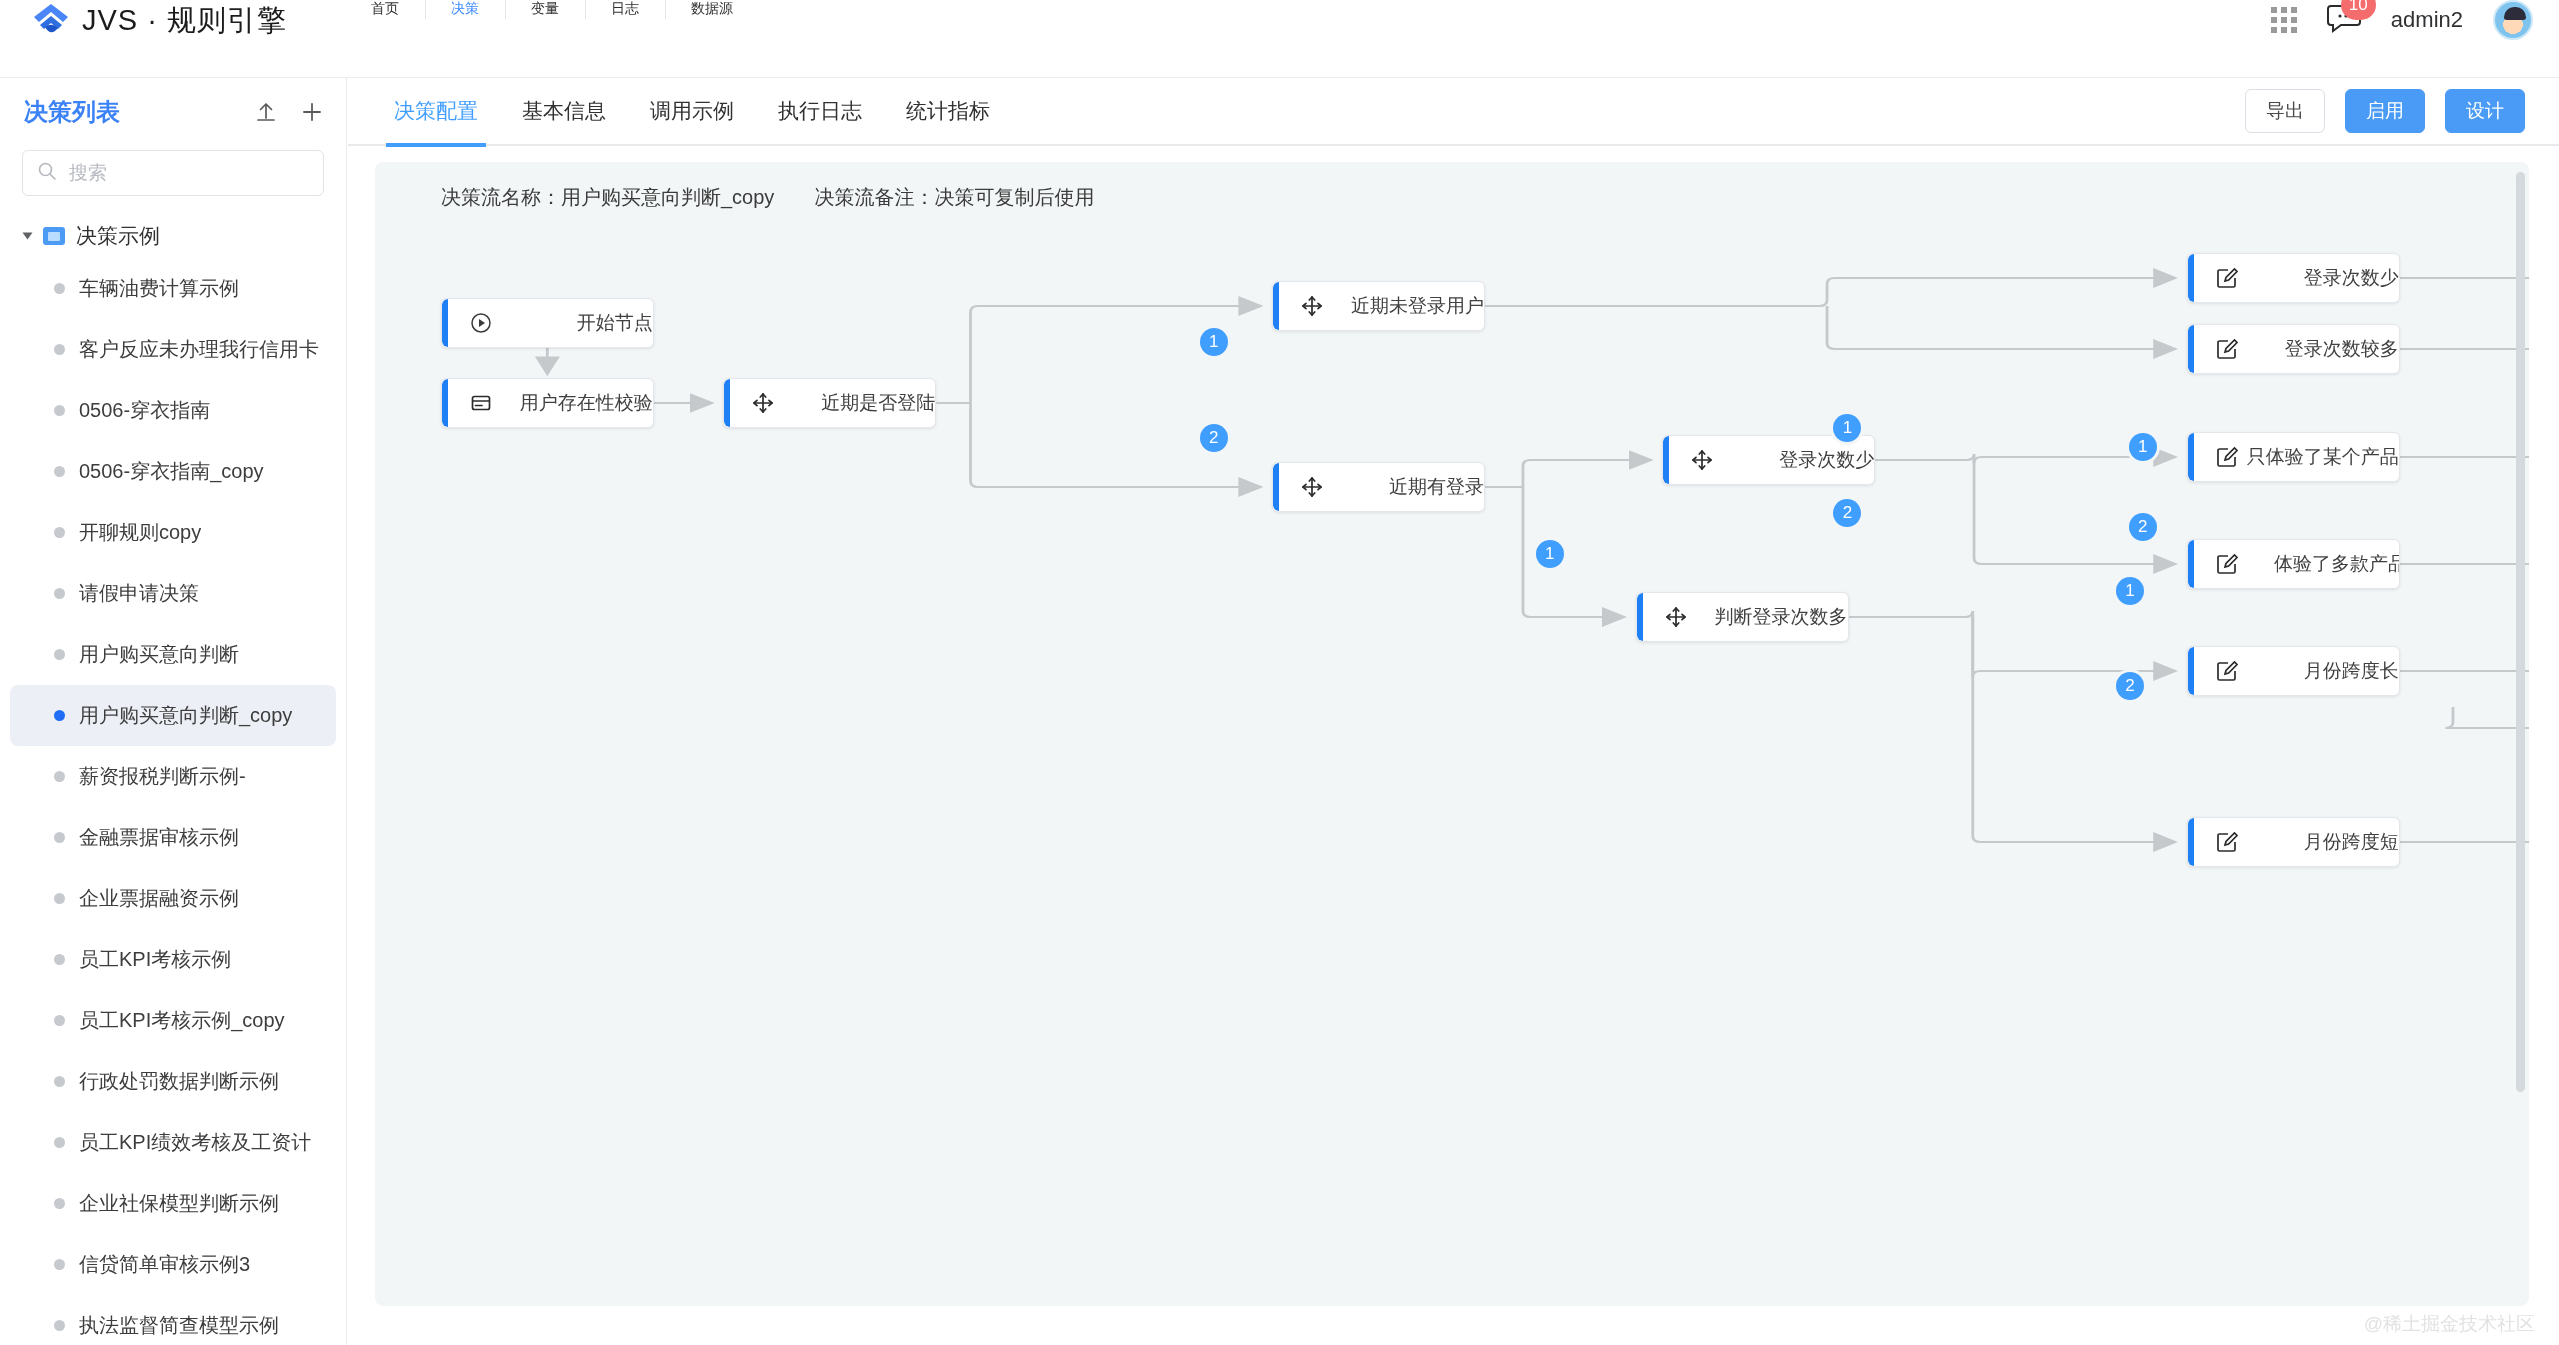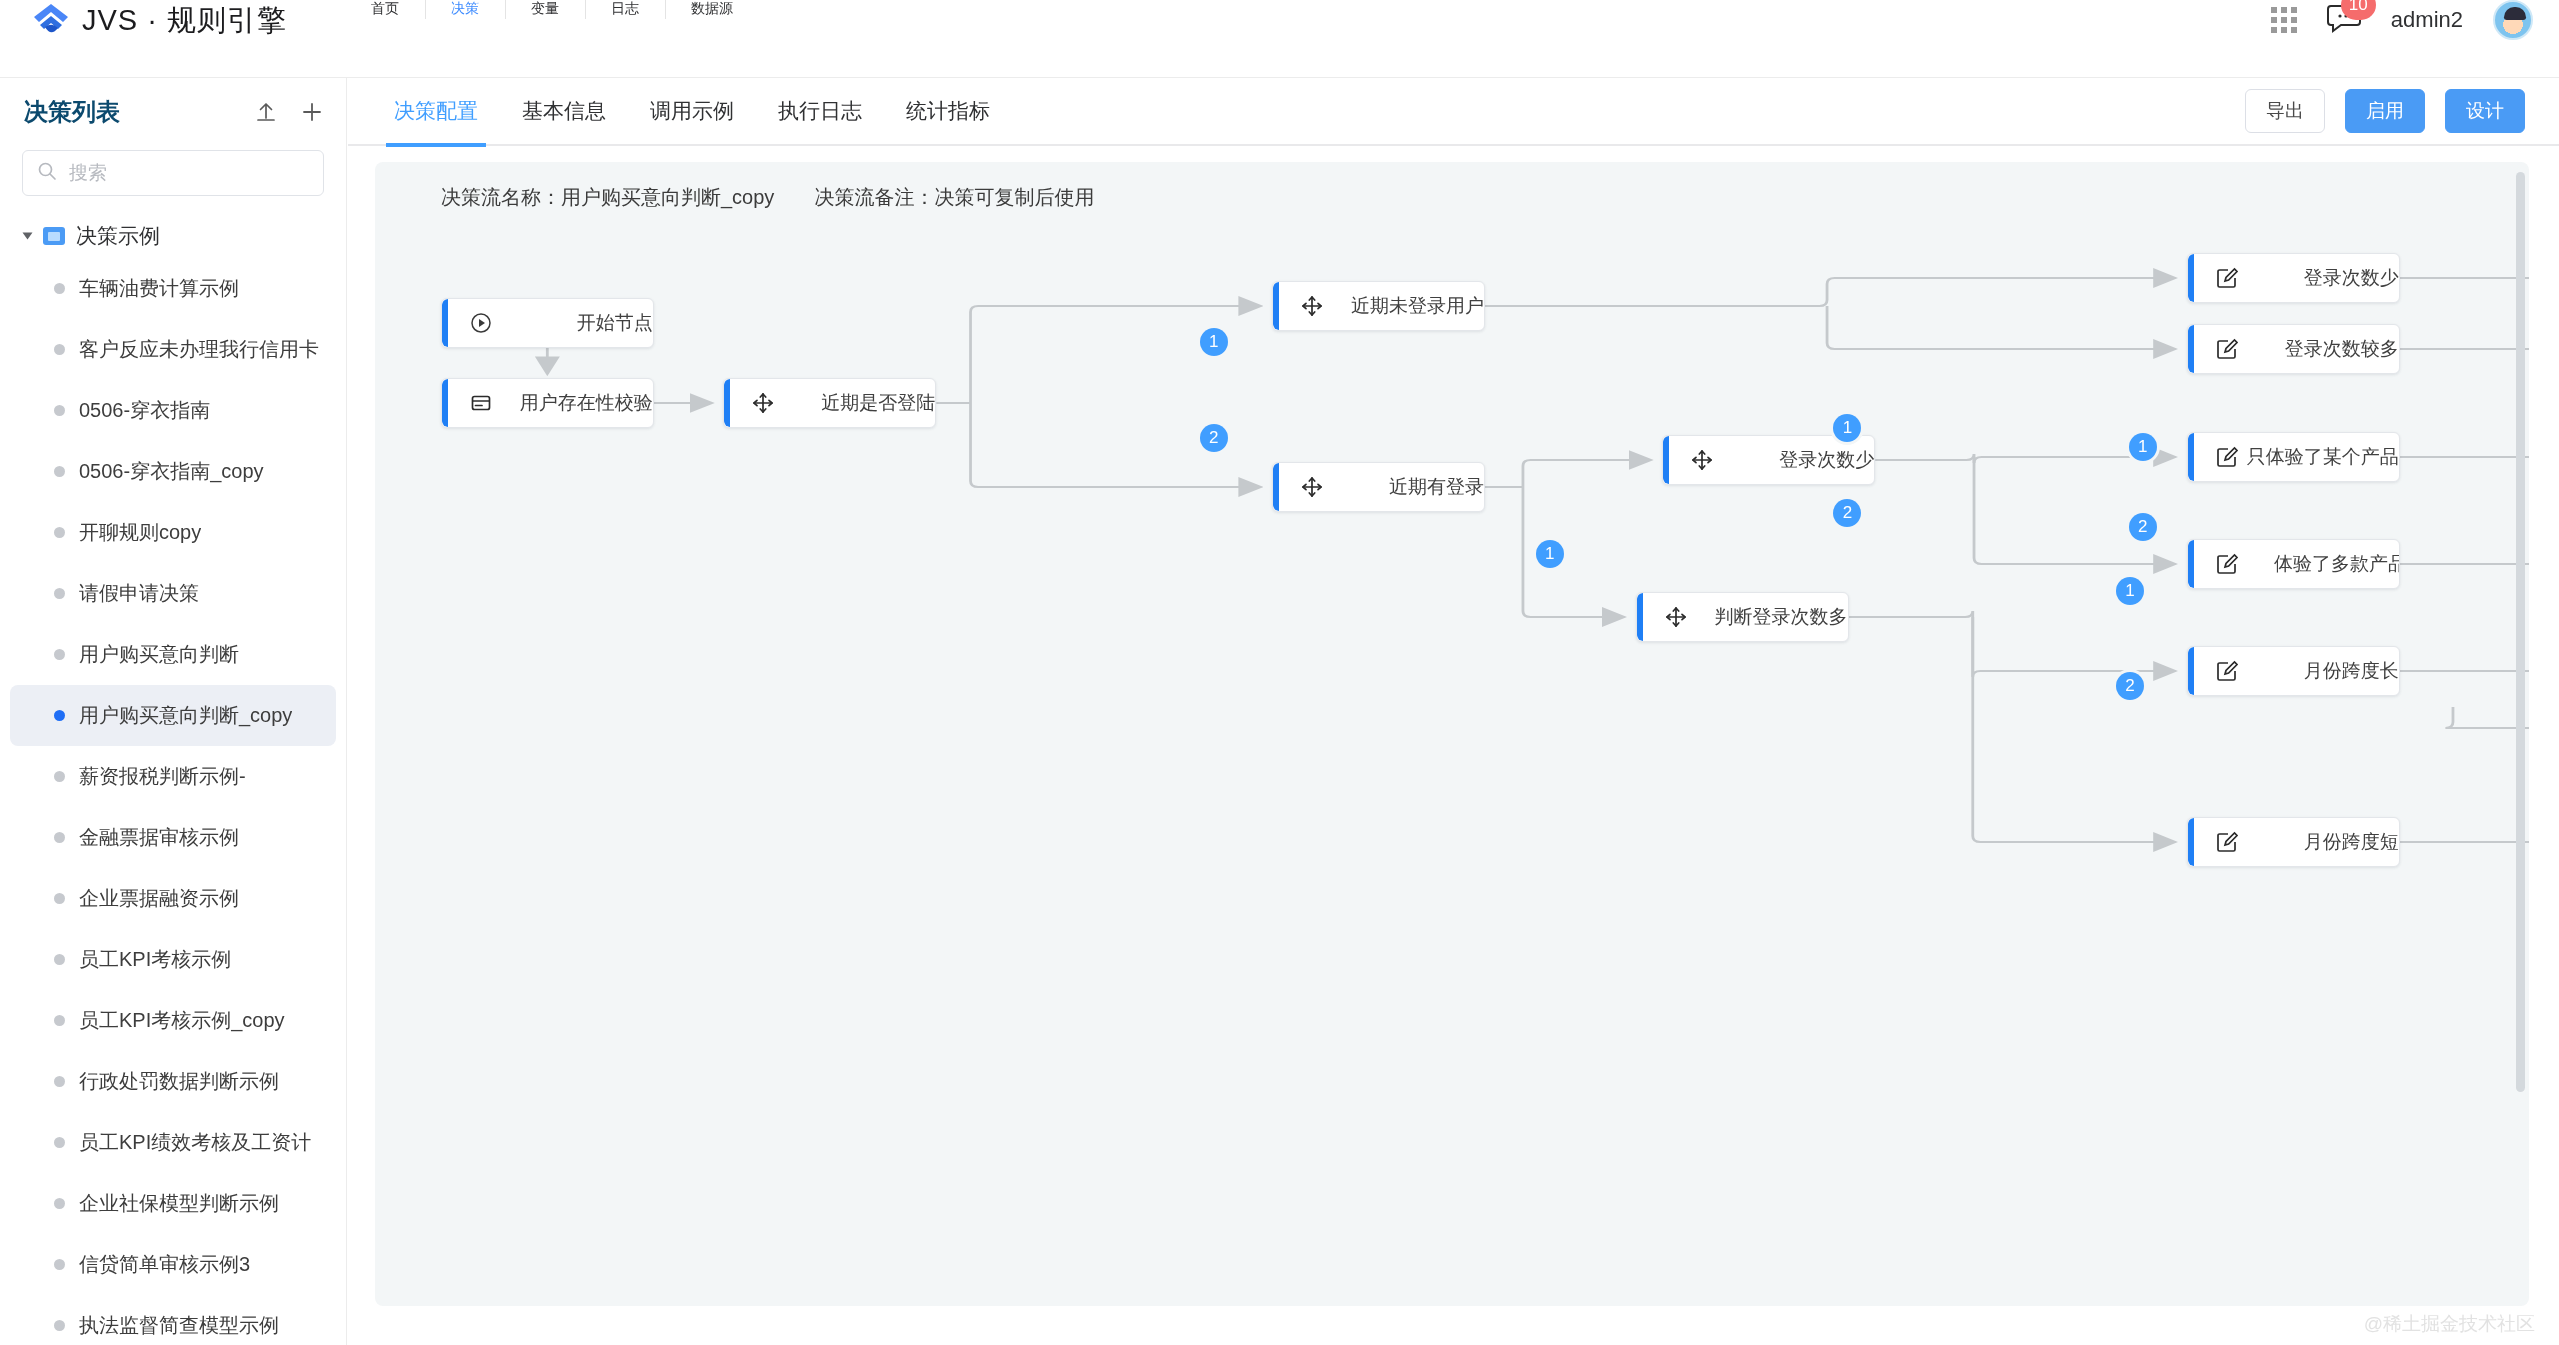--- a/index.html
+++ b/index.html
@@ -57,21 +57,21 @@
   }
 
   
   .sidebar {
     position: absolute; left: 0; top: 78px; width: 347px; height: 1267px;
     background: #fff; border-right: 1px solid #ececec; overflow: hidden;
   }
   .sb-head {
     display: flex; align-items: center; height: 68px; padding: 0 22px 0 24px;
   }
-  .sb-title { font-size: 24px; color: #0c4a6e; font-weight: 600; }
+  .sb-title { font-size: 24px; color: #3b82f6; font-weight: 600; }
   .sb-actions { margin-left: auto; display: flex; align-items: center; gap: 22px; }
   .sb-ico { width: 24px; height: 24px; cursor: pointer; position: relative; }
   .searchbox {
     margin: 4px 22px 0 22px; height: 46px; border: 1px solid #e0e3e8;
     border-radius: 6px; display: flex; align-items: center; padding: 0 14px;
   }
   .searchbox input {
     border: 0; outline: 0; font-size: 19px; color: #303133;
     margin-left: 12px; width: 100%; font-family: inherit; background: transparent;
   }

